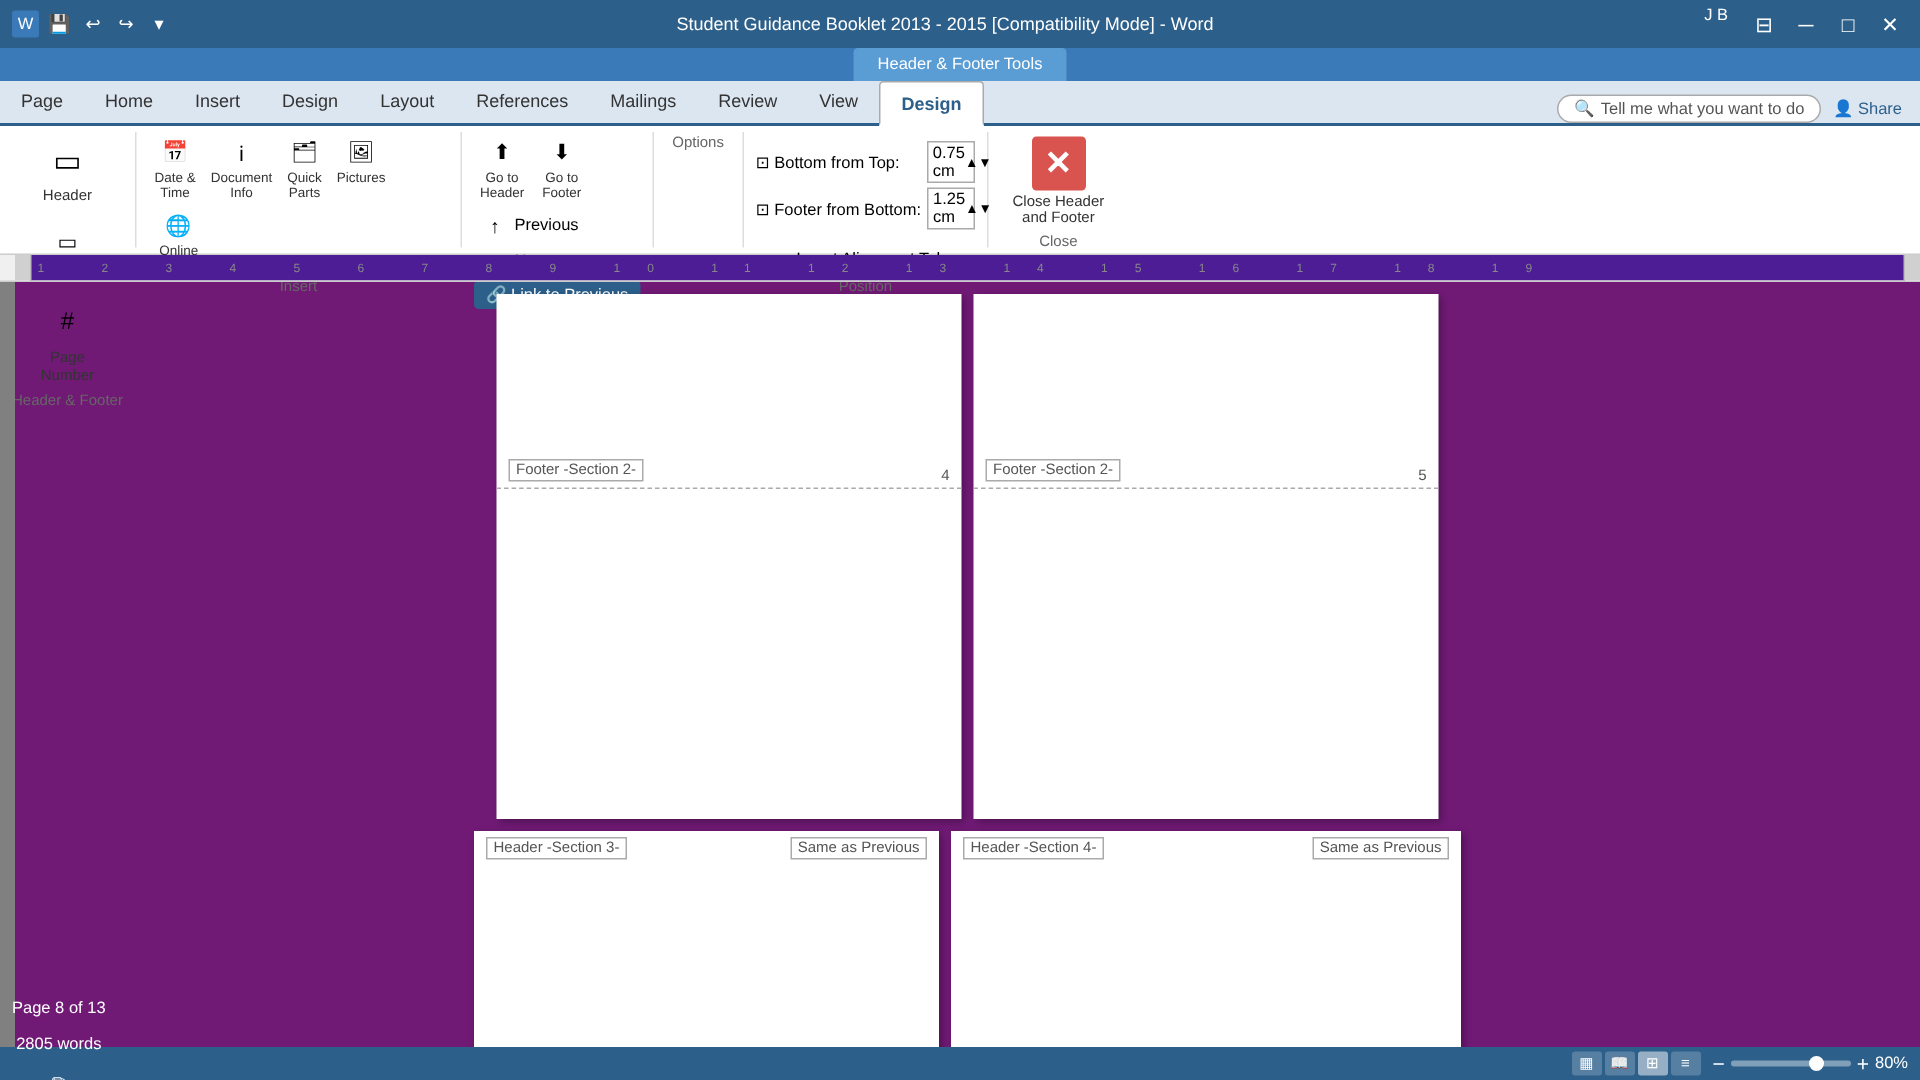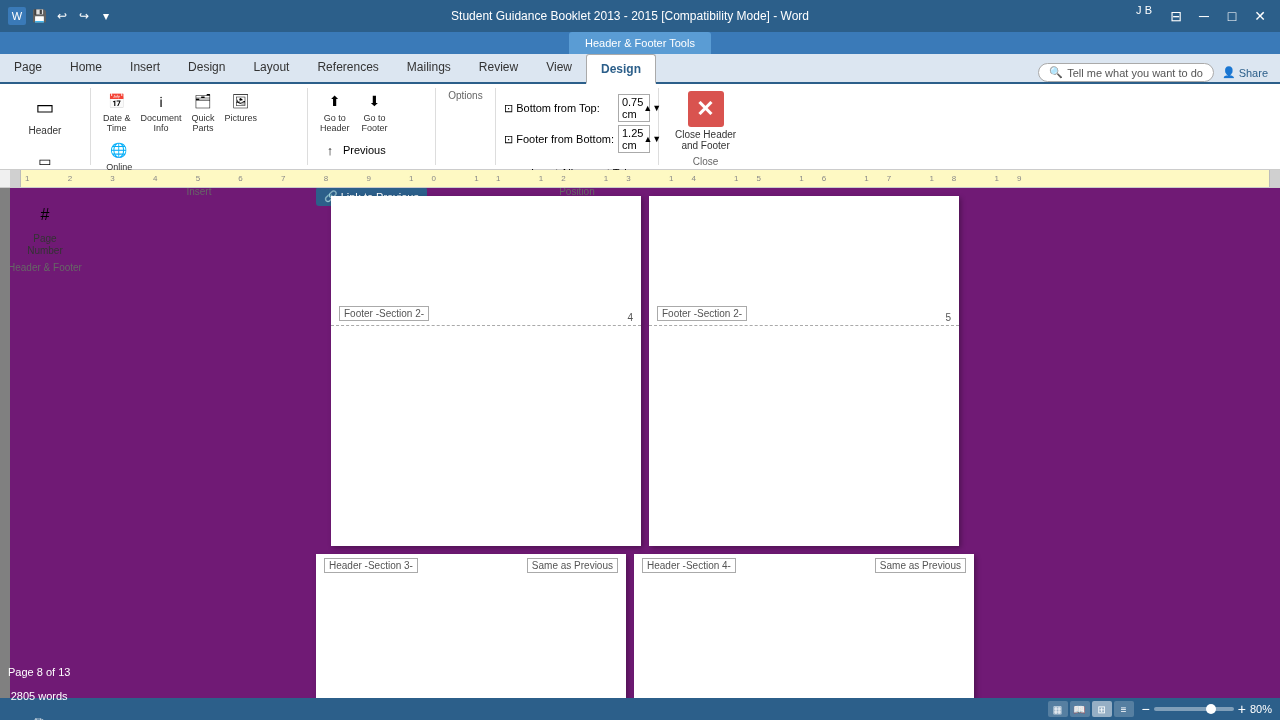--- a/index.html
+++ b/index.html
@@ -360,21 +360,21 @@
       </div>
     </div>
     <div class="ribbon-group-label">Close</div>
   </div>
 
 </div>
 
 <div class="ruler">
   <div style="display:flex;width:100%;height:100%;align-items:center;">
     <div style="width:10px;background:#d0d0d0;height:100%;"></div>
-    <div style="flex:1;background:#fef9c3;height:100%;border-left:1px solid #bbb;border-right:1px solid #bbb;display:flex;align-items:center;padding:0 4px;">
+    <div style="flex:1;background:#4c1d95;height:100%;border-left:1px solid #bbb;border-right:1px solid #bbb;display:flex;align-items:center;padding:0 4px;">
       <span style="font-size:8px;color:#888;letter-spacing:18px;">1&nbsp;2&nbsp;3&nbsp;4&nbsp;5&nbsp;6&nbsp;7&nbsp;8&nbsp;9&nbsp;10&nbsp;11&nbsp;12&nbsp;13&nbsp;14&nbsp;15&nbsp;16&nbsp;17&nbsp;18&nbsp;19</span>
     </div>
     <div style="width:10px;background:#d0d0d0;height:100%;"></div>
   </div>
 </div>
 
 <div class="doc-area">
   <div class="left-margin"></div>
   <div class="pages-container">
 

